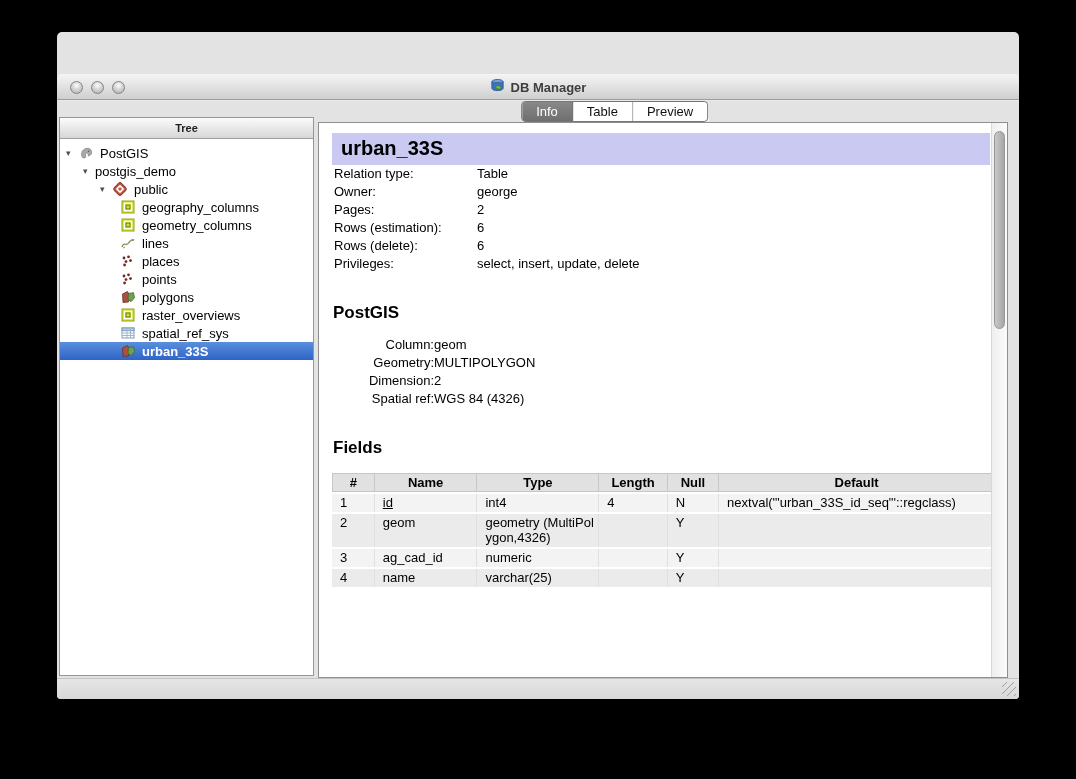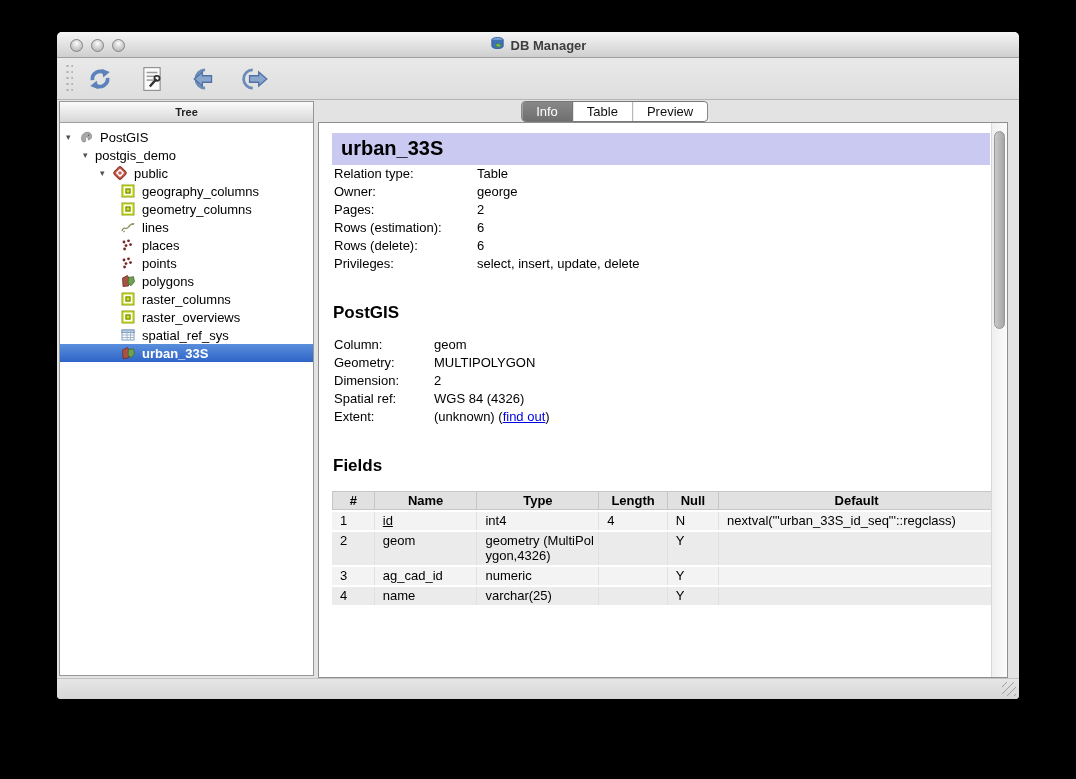--- a/index.html
+++ b/index.html
@@ -3,53 +3,53 @@
 <meta charset="utf-8">
 <style>
   * { margin:0; padding:0; box-sizing:border-box; }
   html,body { width:1076px; height:779px; background:#000; font-family:"Liberation Sans","DejaVu Sans",sans-serif; overflow:hidden; }
   .window { position:absolute; left:57px; top:32px; width:962px; height:667px; background:#e3e3e3; border-radius:5px 5px 4px 4px; box-shadow:0 14px 34px rgba(0,0,0,.75); }
 
   
   .titlebar { position:relative; height:26px; background:linear-gradient(#f5f5f5,#cfcfcf); border-bottom:1px solid #9f9f9f; border-radius:5px 5px 0 0; }
   .traffic { position:absolute; left:13px; top:7px; display:flex; gap:8px; }
   .light { width:13px; height:13px; border-radius:50%; background:radial-gradient(circle at 50% 32%,#fdfdfd 0%,#d4d4d4 45%,#aeaeae 100%); border:1px solid #848484; }
-  .titlewrap { height:26px; display:flex; align-items:center; justify-content:center; gap:6px; font-size:13px; font-weight:bold; color:#3e3e3e; }
+  .titlewrap { height:26px; display:flex; align-items:center; justify-content:center; gap:6px; font-size:13px; font-weight:bold; color:#3e3e3e;margin-top:42px; }
 
   
   .toolbar { position:relative; height:42px; background:linear-gradient(#e9e9e9,#dedede); border-bottom:1px solid #b3b3b3; display:flex; align-items:center; padding-left:8px; }
   .drag-dots { width:8px; height:32px; margin-right:10px; background:radial-gradient(circle,#b5b5b5 1px,transparent 1.4px); background-size:5px 6px; }
   .tbtn { width:34px; height:32px; display:flex; align-items:center; justify-content:center; margin-right:18px; }
 
   
   .main { position:absolute; left:0; right:0; top:69px; bottom:21px; background:#e3e3e3; }
 
   
-  .tree-panel { position:absolute; left:2px; top:0; width:255px; bottom:2px; background:#fff; border:1px solid #969696; display:flex; flex-direction:column; }
+  .tree-panel { position:absolute; left:2px; top:16px; width:255px; bottom:2px; background:#fff; border:1px solid #969696; display:flex; flex-direction:column; }
   .tree-header { height:21px; background:linear-gradient(#fbfbfb,#d7d7d7); border-bottom:1px solid #9e9e9e; text-align:center; font-size:11px; font-weight:bold; line-height:21px; color:#222; }
   .tree-list { flex:1; padding-top:5px; font-size:13px; overflow:hidden; background:#fff; }
   .tree-row { height:18px; display:flex; align-items:center; white-space:nowrap; color:#000; }
   .tree-row.l0 { padding-left:6px; } .tree-row.l1 { padding-left:23px; } .tree-row.l2 { padding-left:40px; } .tree-row.l3 { padding-left:60px; }
   .twisty { width:12px; font-size:9px; color:#4f4f4f; flex:none; }
   .icon16 { width:16px; height:16px; margin-right:6px; flex:none; }
   .tree-row.selected { background:linear-gradient(#5a8fdd,#2e64c7); color:#fff; font-weight:bold; }
 
   
   .tabs { position:absolute; left:50%; top:0; transform:translateX(-9%); display:flex; height:21px; background:#fff; border:1px solid #767676; border-radius:4px; font-size:13px; overflow:hidden; box-shadow:0 1px 1px rgba(255,255,255,.7); }
   .tab { padding:0 14px; line-height:19px; color:#111; border-right:1px solid #a9a9a9; }
   .tab:last-child { border-right:none; }
   .tab.active { background:linear-gradient(#888,#6f6f6f); color:#fff; border-right-color:#5e5e5e; }
 
   
   .content-panel { position:absolute; left:261px; right:11px; top:21px; bottom:0; background:#fff; border:1px solid #8f8f8f; }
   .doc { position:absolute; left:0; top:0; right:16px; bottom:0; overflow:hidden; padding:10px 0 0 13px; font-size:13px; color:#000; }
   .banner { background:#c9c9f1; font-size:20px; font-weight:bold; padding:4px 9px 5px; margin-right:1px; }
   .h2 { font-size:17px; font-weight:bold; margin:30px 0 13px 1px; }
   .kv { display:flex; line-height:18px; padding-left:2px; }
-  .gen .k { width:143px; } .pg .k { width:100px; }
+  .gen .k { width:143px; } .pg .k { width:100px;text-align:right; }
   a.link { color:#0000e0; text-decoration:underline; }
 
   table.fields { border-collapse:separate; border-spacing:0 2px; margin-top:4px; width:663px; table-layout:fixed; }
   table.fields th { background:#e1e1e1; border:1px solid #c6c6c6; border-left:none; font-size:13px; font-weight:bold; text-align:center; padding:1px 4px; }
   table.fields th:first-child { border-left:1px solid #c6c6c6; }
   table.fields td { background:#f3f3f3; border-right:1px solid #e0e0e0; padding:1px 4px 2px 8px; vertical-align:top; word-break:break-all; font-size:13px; }
   table.fields tr.alt td { background:#ebebeb; }
   td.pk { text-decoration:underline; }
   .c0{width:40px}.c1{width:96px}.c2{width:114px}.c3{width:64px}.c4{width:48px}.c5{width:258px}
 
@@ -221,30 +221,20 @@
         <div class="tree-row l3">
           <span class="icon16">
             <svg width="16" height="16" viewBox="0 0 16 16">
                 <path d="M2.5 5 l5-2.5 2.5 4.5-1.5 6-5.5.5z" fill="#a85244" stroke="#6d2f26" stroke-width=".8"></path>
                 <path d="M8.5 4.5 l5-.8 1 5-3.5 4-3-2.5z" fill="#6fa24f" stroke="#41682b" stroke-width=".8"></path>
               </svg>
           </span>
           <span class="lbl">polygons</span>
         </div>
 
-        <div class="tree-row l3">
-          <span class="icon16">
-            <svg width="16" height="16" viewBox="0 0 16 16">
-                <rect x="2" y="2" width="12" height="12" fill="#cde22d" stroke="#93a414"></rect>
-                <rect x="4.5" y="4.5" width="7" height="7" fill="none" stroke="#fff" stroke-width="1.6"></rect>
-                <rect x="6" y="6" width="4" height="4" fill="#cde22d" stroke="#6e7d00"></rect>
-              </svg>
-          </span>
-          <span class="lbl">raster_columns</span>
-        </div>
 
         <div class="tree-row l3">
           <span class="icon16">
             <svg width="16" height="16" viewBox="0 0 16 16">
                 <rect x="2" y="2" width="12" height="12" fill="#cde22d" stroke="#93a414"></rect>
                 <rect x="4.5" y="4.5" width="7" height="7" fill="none" stroke="#fff" stroke-width="1.6"></rect>
                 <rect x="6" y="6" width="4" height="4" fill="#cde22d" stroke="#6e7d00"></rect>
               </svg>
           </span>
           <span class="lbl">raster_overviews</span>
@@ -326,24 +316,20 @@
               <span class="v">MULTIPOLYGON</span>
             </div>
           <div class="kv">
               <span class="k">Dimension:</span>
               <span class="v">2</span>
             </div>
           <div class="kv">
               <span class="k">Spatial ref:</span>
               <span class="v">WGS 84 (4326)</span>
             </div>
-          <div class="kv">
-            <span class="k">Extent:</span>
-            <span class="v"><span>(unknown) (</span><a class="link" href="#">find out</a><span>)</span></span>
-          </div>
         </div>
 
         <div class="h2">Fields</div>
         <table class="fields">
           <colgroup>
               <col class="c0">
               <col class="c1">
               <col class="c2">
               <col class="c3">
               <col class="c4">

